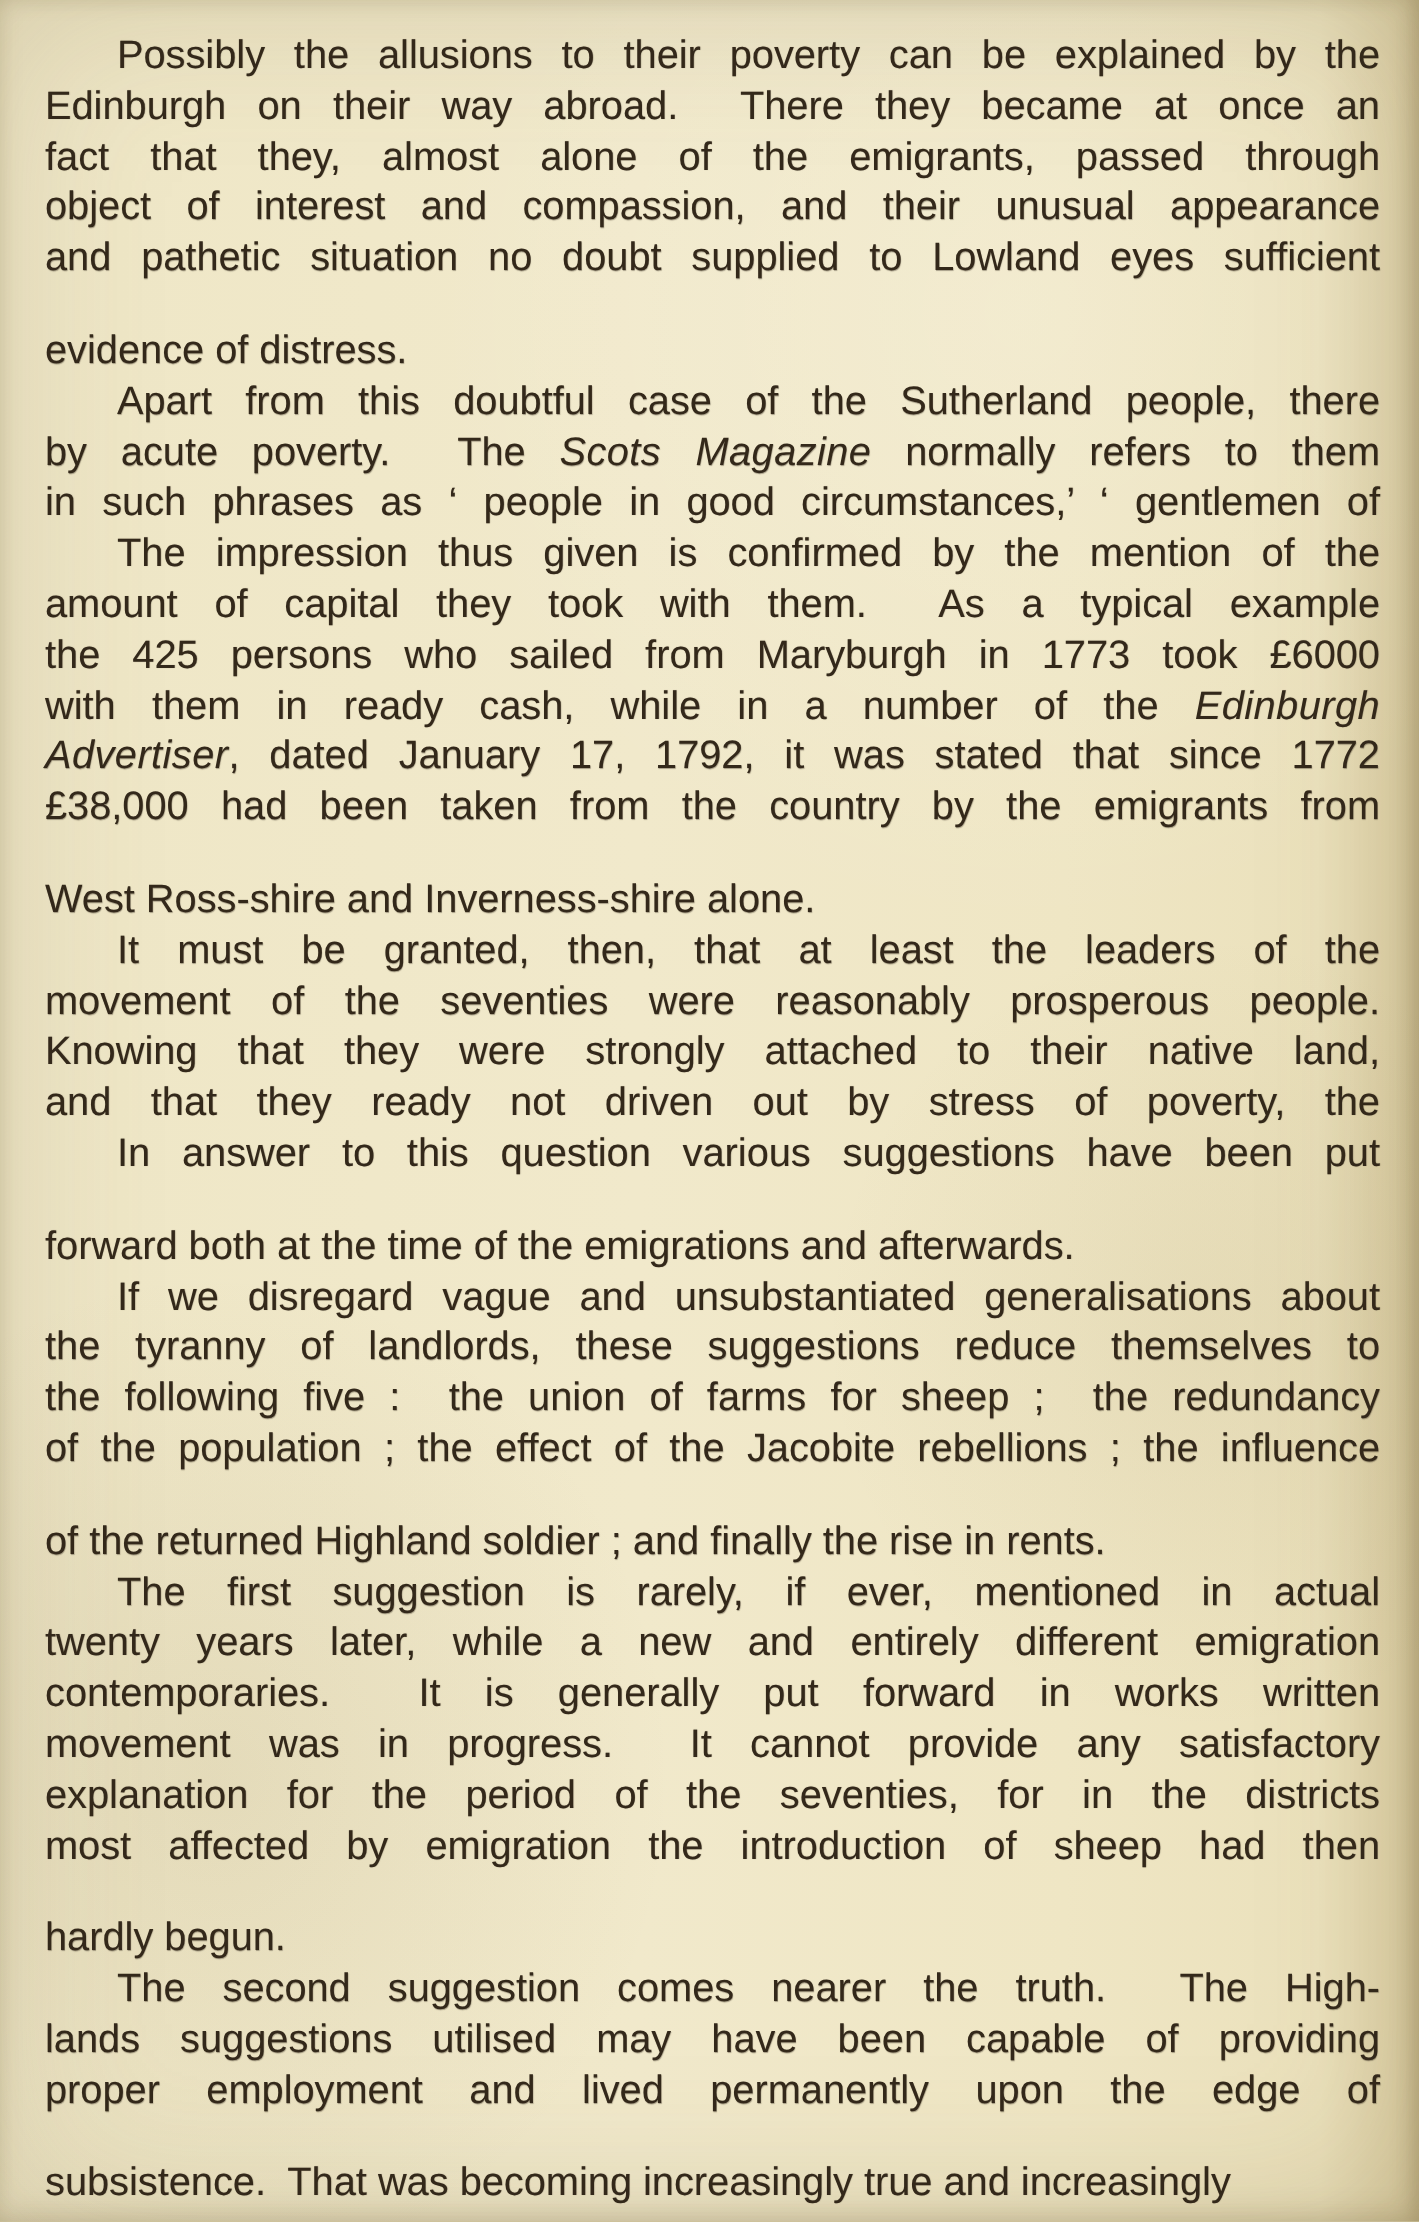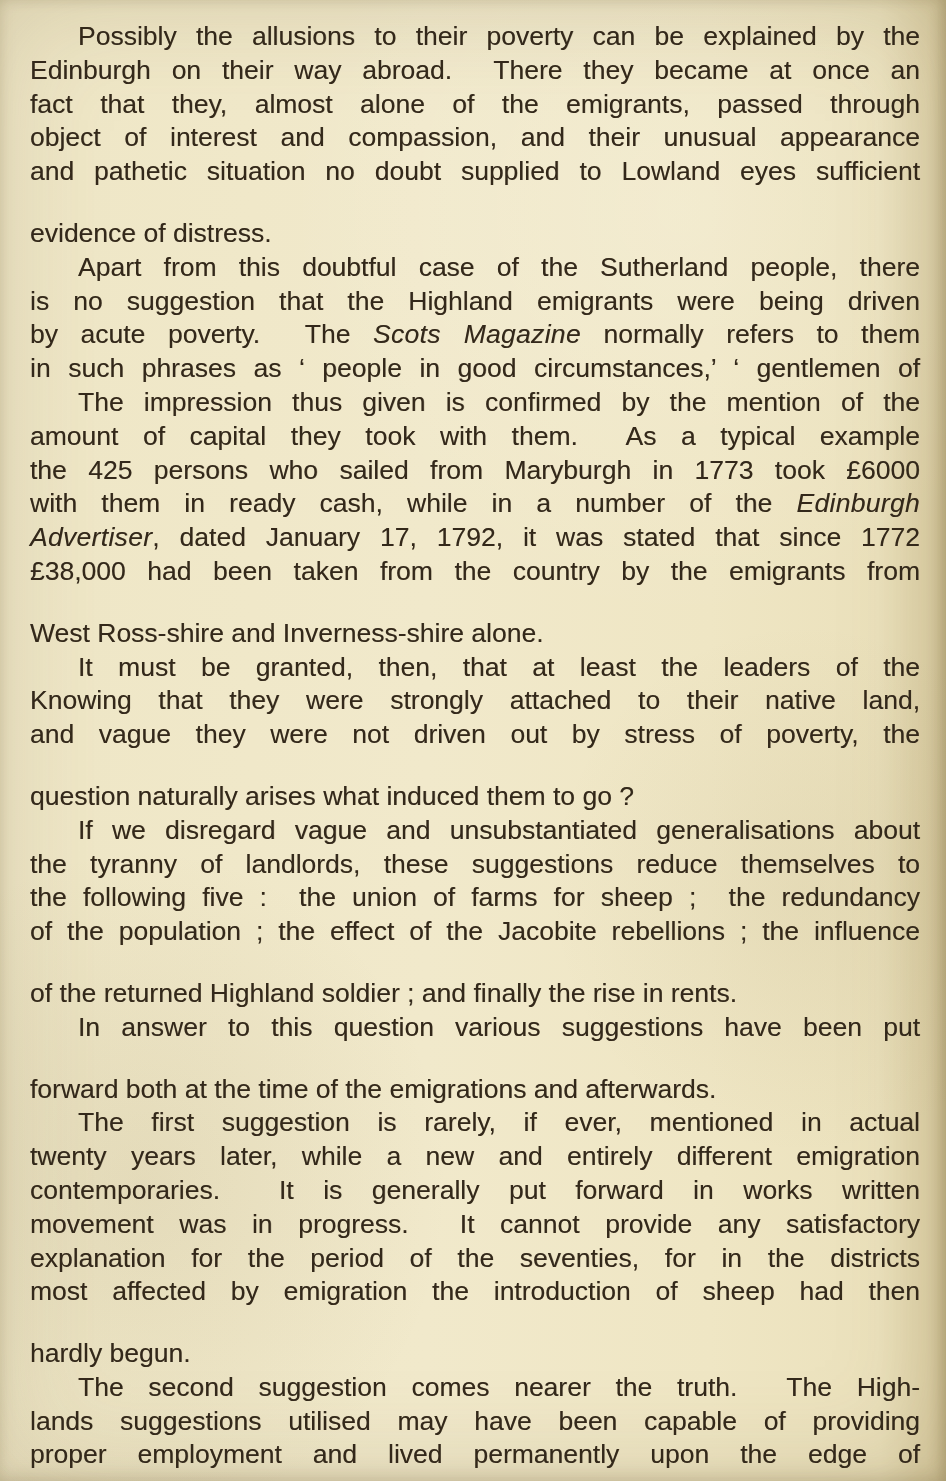--- a/index.html
+++ b/index.html
@@ -60,49 +60,48 @@
       <div class="paragraph">
         <div class="line first"><span>Possibly the allusions to their poverty can be explained by the</span></div>
         <div class="line"><span>Edinburgh on their way abroad.&nbsp; There they became at once an</span></div>
         <div class="line"><span>fact that they, almost alone of the emigrants, passed through</span></div>
         <div class="line"><span>object of interest and compassion, and their unusual appearance</span></div>
         <div class="line"><span>and pathetic situation no doubt supplied to Lowland eyes sufficient</span></div>
         <div class="line last"><span>evidence of distress.</span></div>
       </div>
       <div class="paragraph">
         <div class="line first"><span>Apart from this doubtful case of the Sutherland people, there</span></div>
-        <div class="line"><span>is no suggestion that the Highland emigrants were being driven</span></div>
         <div class="line"><span>by acute poverty.&nbsp; The </span><em>Scots Magazine</em><span> normally refers to them</span></div>
         <div class="line"><span>in such phrases as ‘ people in good circumstances,’ ‘ gentlemen of</span></div>
       </div>
       <div class="paragraph">
         <div class="line first"><span>The impression thus given is confirmed by the mention of the</span></div>
         <div class="line"><span>amount of capital they took with them.&nbsp; As a typical example</span></div>
         <div class="line"><span>the 425 persons who sailed from Maryburgh in 1773 took £6000</span></div>
         <div class="line"><span>with them in ready cash, while in a number of the </span><em>Edinburgh</em></div>
         <div class="line"><em>Advertiser</em><span>, dated January 17, 1792, it was stated that since 1772</span></div>
         <div class="line"><span>£38,000 had been taken from the country by the emigrants from</span></div>
         <div class="line last"><span>West Ross-shire and Inverness-shire alone.</span></div>
       </div>
       <div class="paragraph">
         <div class="line first"><span>It must be granted, then, that at least the leaders of the</span></div>
+        <div class="line"><span>movement of the seventies were reasonably prosperous people.</span></div>
         <div class="line"><span>Knowing that they were strongly attached to their native land,</span></div>
-        <div class="line"><span>and vague they were not driven out by stress of poverty, the</span></div>
-        <div class="line last"><span>question naturally arises what induced them to go ?</span></div>
+        <div class="line"><span>and that they ready not driven out by stress of poverty, the</span></div>
+      </div>
+      <div class="paragraph">
+        <div class="line first"><span>In answer to this question various suggestions have been put</span></div>
+        <div class="line last"><span>forward both at the time of the emigrations and afterwards.</span></div>
       </div>
       <div class="paragraph">
         <div class="line first"><span>If we disregard vague and unsubstantiated generalisations about</span></div>
         <div class="line"><span>the tyranny of landlords, these suggestions reduce themselves to</span></div>
         <div class="line"><span>the following five :&nbsp; the union of farms for sheep ;&nbsp; the redundancy</span></div>
         <div class="line"><span>of the population ; the effect of the Jacobite rebellions ; the influence</span></div>
         <div class="line last"><span>of the returned Highland soldier ; and finally the rise in rents.</span></div>
-      </div>
-      <div class="paragraph">
-        <div class="line first"><span>In answer to this question various suggestions have been put</span></div>
-        <div class="line last"><span>forward both at the time of the emigrations and afterwards.</span></div>
       </div>
       <div class="paragraph">
         <div class="line first"><span>The first suggestion is rarely, if ever, mentioned in actual</span></div>
         <div class="line"><span>twenty years later, while a new and entirely different emigration</span></div>
         <div class="line"><span>contemporaries.&nbsp; It is generally put forward in works written</span></div>
         <div class="line"><span>movement was in progress.&nbsp; It cannot provide any satisfactory</span></div>
         <div class="line"><span>explanation for the period of the seventies, for in the districts</span></div>
         <div class="line"><span>most affected by emigration the introduction of sheep had then</span></div>
         <div class="line last"><span>hardly begun.</span></div>
       </div>

